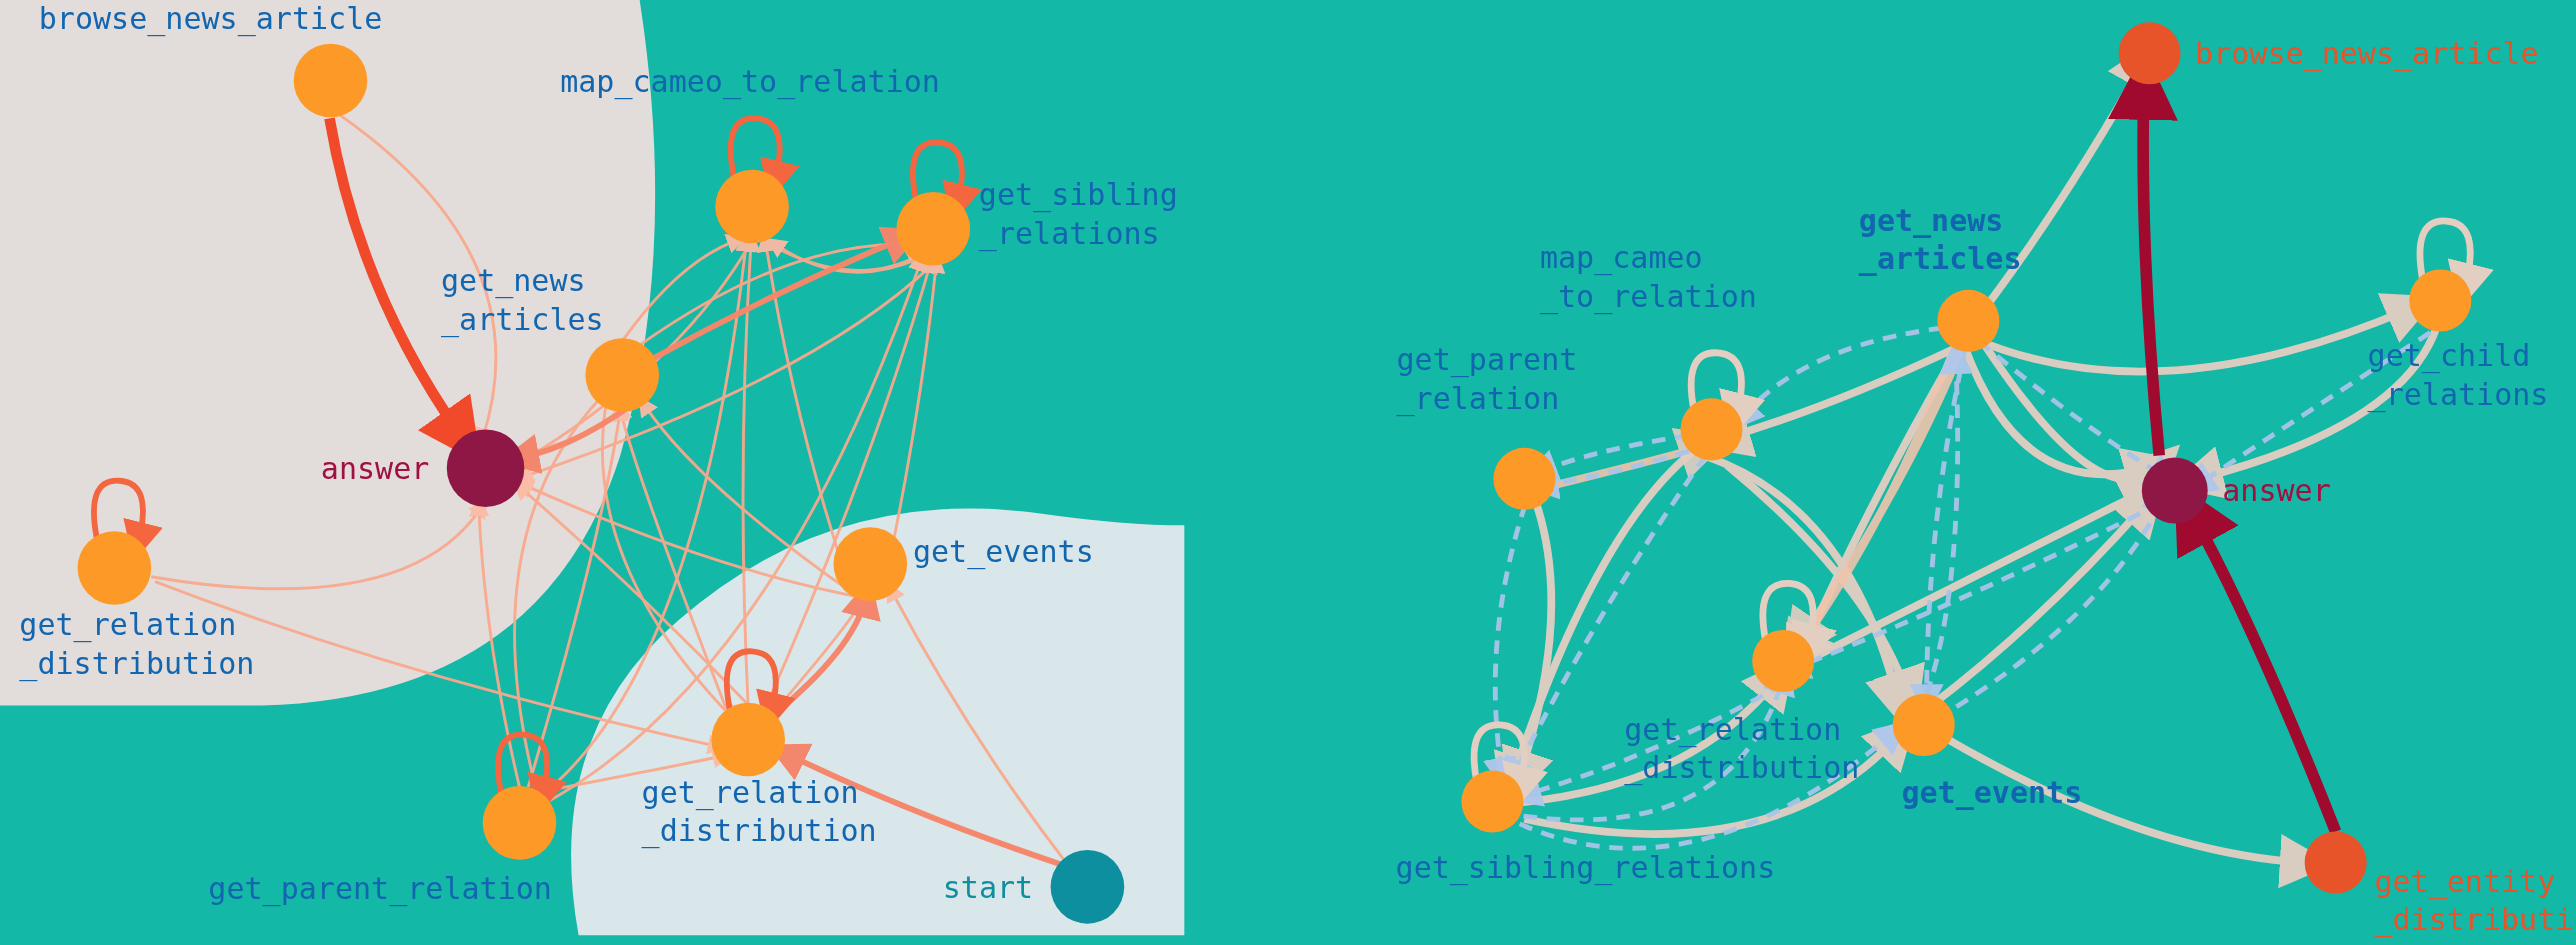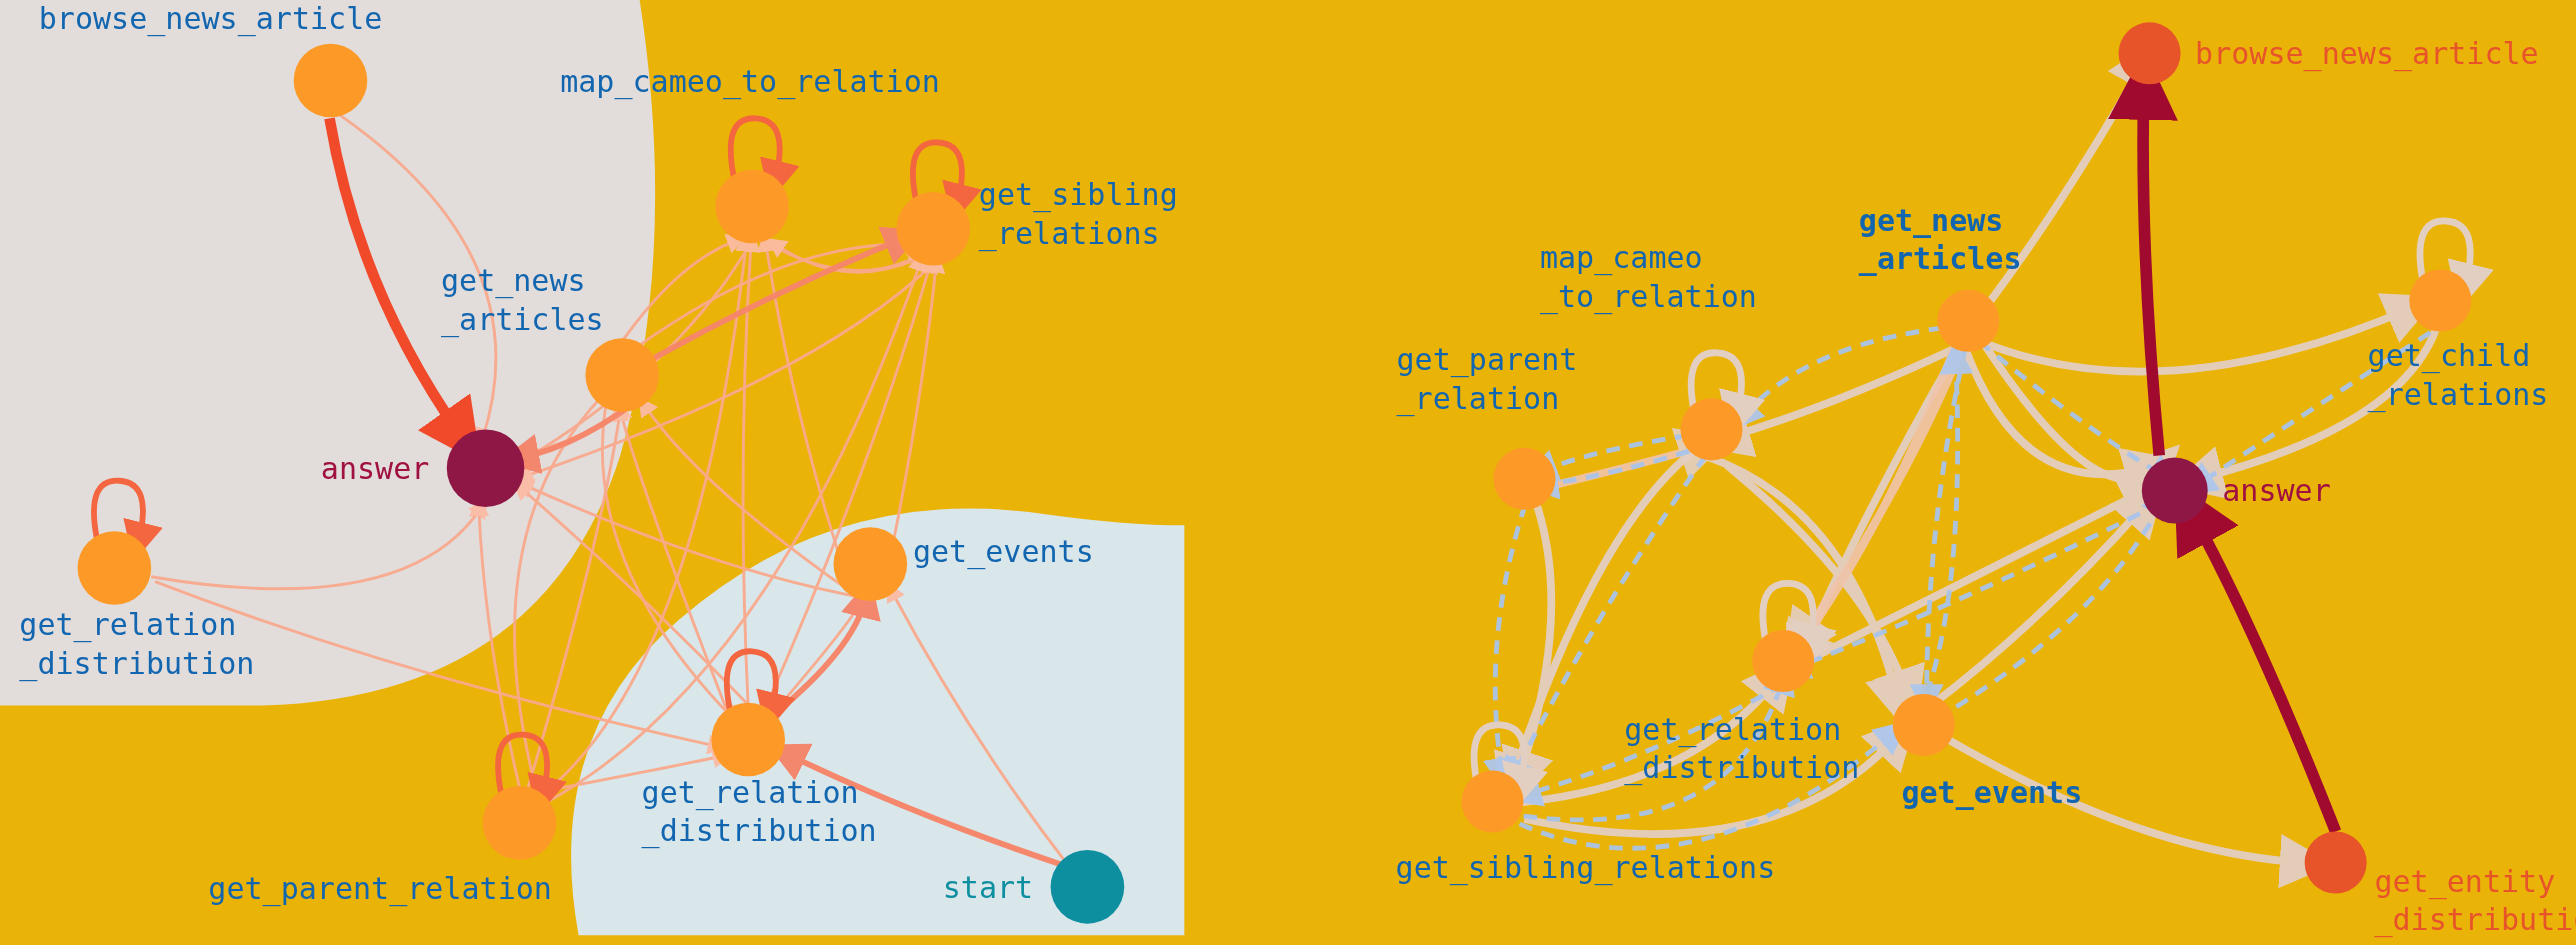--- a/index.html
+++ b/index.html
@@ -1,17 +1,17 @@
 <!DOCTYPE html>
 <html><head>
 <meta charset="utf-8">
 <style>
   html,body{margin:0;padding:0;background:#ffffff;}
   body{width:2576px;height:946px;font-family:"DejaVu Sans Mono",monospace;overflow:hidden;}
-  #stage{position:relative;width:2576px;height:946px;background:#eab308;}
+  #stage{position:relative;width:2576px;height:946px;background:#14b8a6;}
   svg.panel{position:absolute;top:0;left:0;}
   .nlabel{font-family:"DejaVu Sans Mono",monospace;font-size:31px;fill:#1266B0;}
   .nlabel.bold{font-weight:bold;}
   .nlabel.answer{fill:#A01040;}
   .nlabel.teal{fill:#0D8FA0;}
   .nlabel.orangered{fill:#E8542A;}
 </style>
 </head>
 <body>
 

